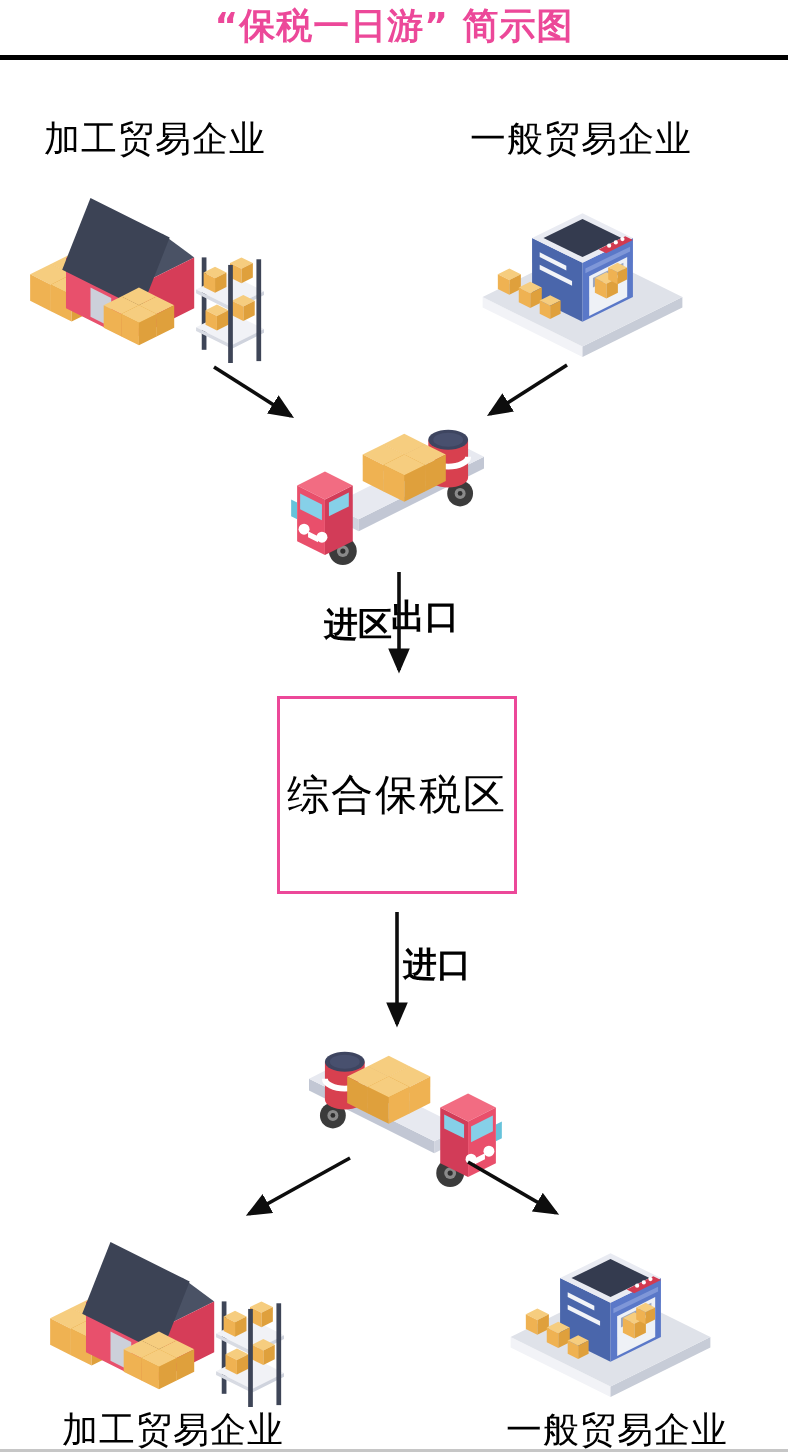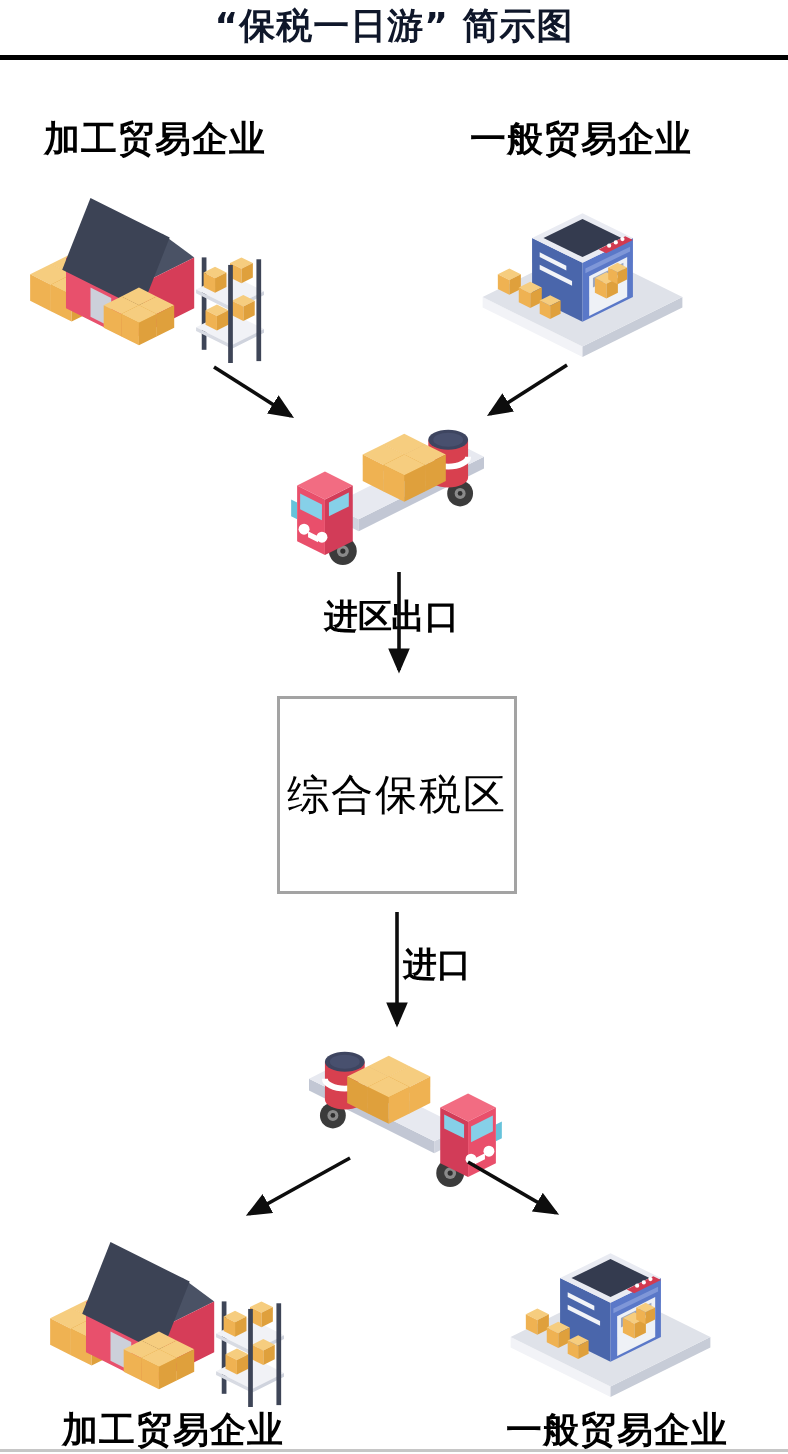--- a/index.html
+++ b/index.html
@@ -3,29 +3,29 @@
 <meta charset="utf-8">
 <style>
   html,body{margin:0;padding:0;background:#ffffff;}
   #canvas{
     position:relative;width:788px;height:1454px;background:#ffffff;overflow:hidden;
     font-family:"DejaVu Sans",sans-serif;color:#000;
   }
   .abs{position:absolute;}
   #title{
     top:2px;left:0;right:0;text-align:center;
-    font-size:36px;font-weight:700;letter-spacing:1px;color:#0f172a;
+    font-size:36px;font-weight:700;letter-spacing:1px;color:#ec4899;
   }
   .rule-top{top:55px;left:0;right:0;height:5px;background:#000;}
   .rule-bottom{top:1449px;left:0;right:0;height:3px;background:#c6c6c6;}
-  .node-label{font-size:36px;font-weight:700;letter-spacing:1px;white-space:nowrap;}
+  .node-label{font-size:36px;font-weight:400;letter-spacing:1px;white-space:nowrap;}
   .flow-label{font-size:34px;font-weight:700;white-space:nowrap;}
-  .flow-left{width:100px;text-align:right;}
+  .flow-left{width:100px;text-align:right;margin-top:8px;}
   #zone-box{
-    left:277px;top:696px;width:240px;height:198px;border:3px solid #a3a3a3;
+    left:277px;top:696px;width:240px;height:198px;border:3px solid #ec4899;
     box-sizing:border-box;display:flex;align-items:center;justify-content:center;
   }
   #zone-box .zone-text{font-size:42px;font-weight:400;letter-spacing:2px;white-space:nowrap;}
   svg{display:block;}
   #arrow-layer{left:0;top:0;pointer-events:none;z-index:20;}
   .art{z-index:5;}
 </style>
 </head>
 <body>
 

